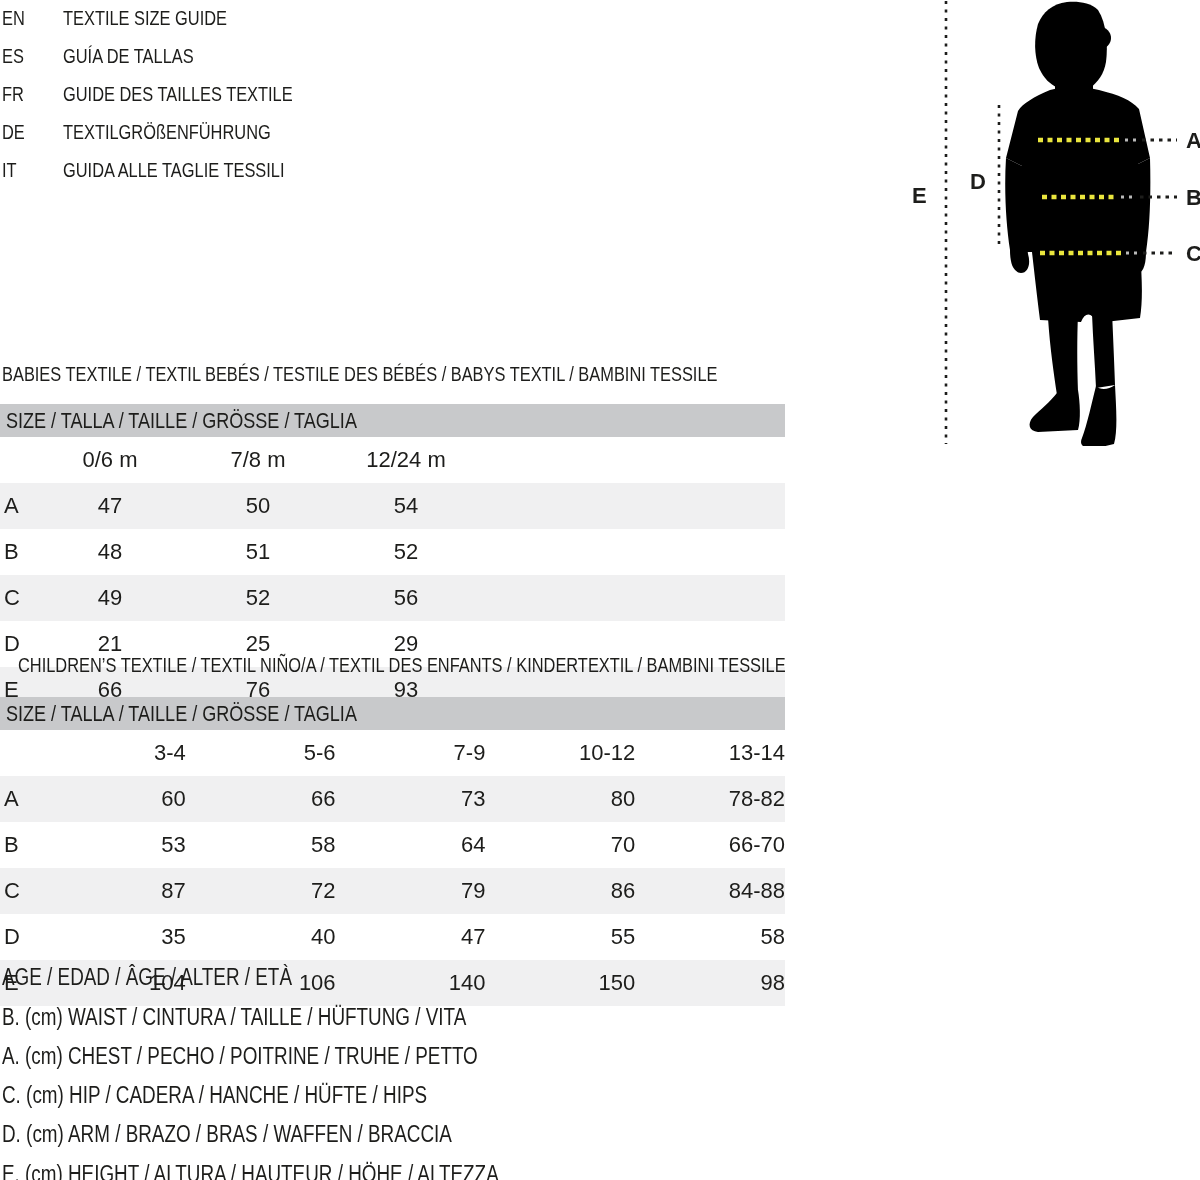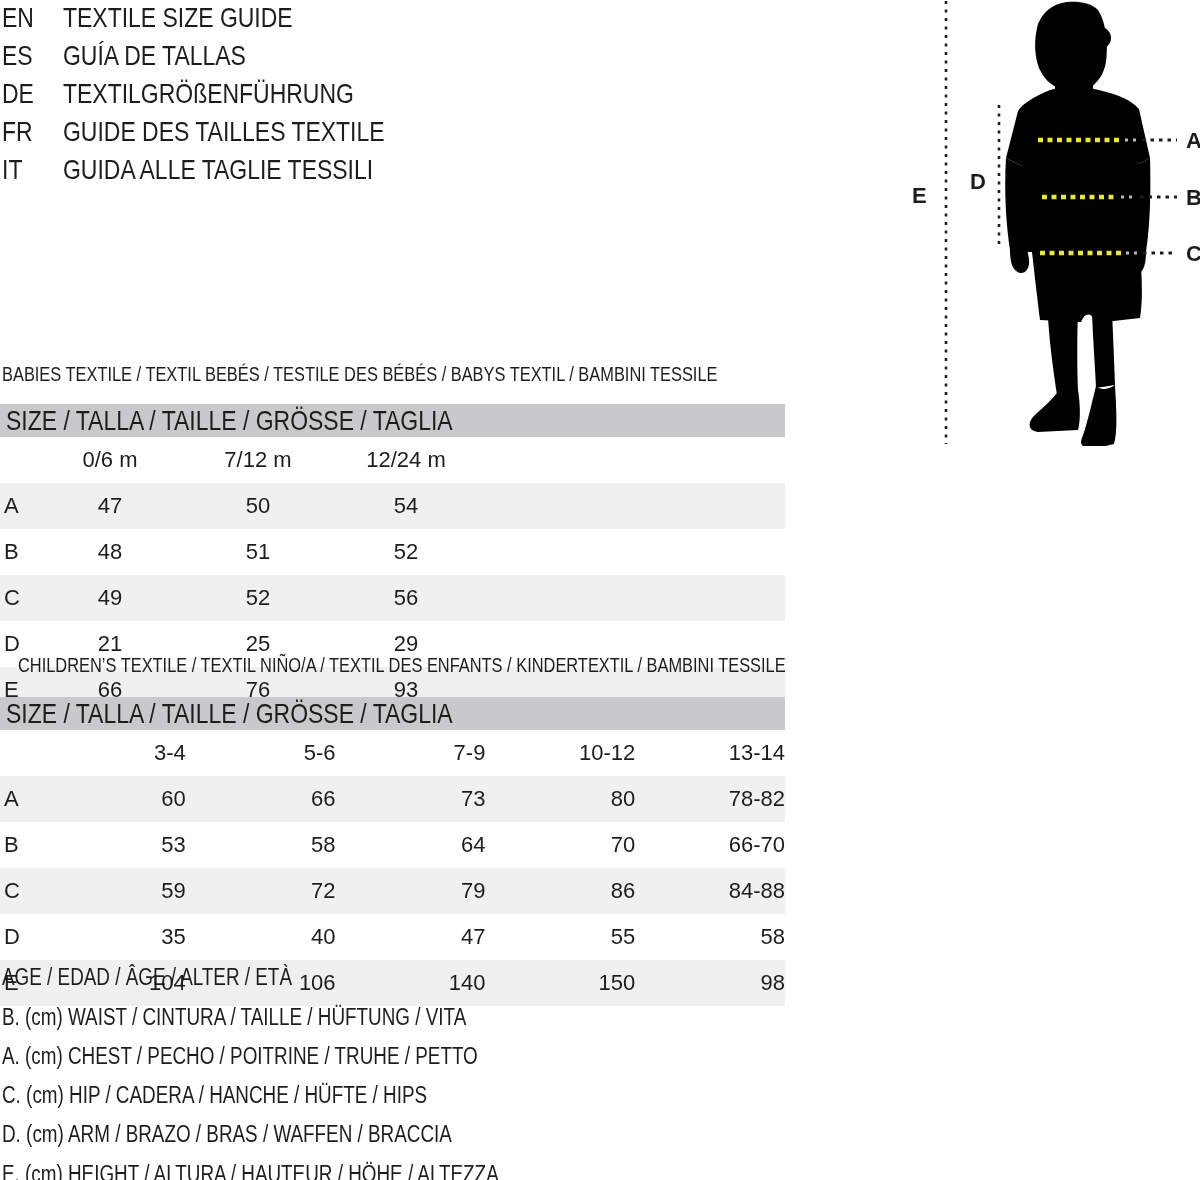--- a/index.html
+++ b/index.html
@@ -11,34 +11,34 @@
   html,body{margin:0;padding:0;}
   body{
     width:1200px;height:1180px;position:relative;overflow:hidden;
     background:#ffffff;color:var(--ink);
     font-family:"Liberation Sans", sans-serif;
   }
   .cond{display:inline-block;transform:scaleX(0.82);transform-origin:0 50%;white-space:nowrap;}
 
   
   .languages{position:absolute;top:-1px;left:2px;}
-  .lang-row{display:flex;align-items:center;height:38px;font-size:28px;}
+  .lang-row{display:flex;align-items:center;height:38px;font-size:20px;}
   .lang-code{flex:0 0 61px;}
 
   
   .section-title{position:absolute;left:2px;font-size:20px;line-height:28px;text-align:right;}
   #babies-title{top:360px;}
   #children-title{top:651px;margin-left:16px;}
 
   
   .size-table{position:absolute;left:0;width:785px;}
   #babies-table{top:404px;}
   #children-table{top:697px;}
   .table-header{height:33px;background:var(--bar-gray);display:flex;align-items:center;
-    padding-left:6px;box-sizing:border-box;font-size:28px;}
+    padding-left:6px;box-sizing:border-box;font-size:22px;}
   .t-row{height:46px;display:flex;align-items:center;font-size:22px;}
   .t-row.stripe{background:var(--stripe);}
   .t-label{flex:0 0 36px;padding-left:4px;box-sizing:border-box;}
   #babies-table .t-cell{flex:0 0 148px;text-align:center;}
   #children-table .t-cell{flex:0 0 149.8px;text-align:right;}
 
   
   .legend{position:absolute;left:2px;top:952px;font-size:23px;}
   .legend-line{height:39.3px;display:flex;align-items:flex-end;}
 
@@ -53,26 +53,26 @@
 <div class="languages">
   <div class="lang-row">
     <span class="lang-code"><span class="cond">EN</span></span>
     <span class="cond">TEXTILE SIZE GUIDE</span>
   </div>
   <div class="lang-row">
     <span class="lang-code"><span class="cond">ES</span></span>
     <span class="cond">GUÍA DE TALLAS</span>
   </div>
   <div class="lang-row">
+    <span class="lang-code"><span class="cond">FR</span></span>
+    <span class="cond">GUIDE DES TAILLES TEXTILE</span>
+  </div>
+  <div class="lang-row">
     <span class="lang-code"><span class="cond">DE</span></span>
     <span class="cond">TEXTILGRÖßENFÜHRUNG</span>
-  </div>
-  <div class="lang-row">
-    <span class="lang-code"><span class="cond">FR</span></span>
-    <span class="cond">GUIDE DES TAILLES TEXTILE</span>
   </div>
   <div class="lang-row">
     <span class="lang-code"><span class="cond">IT</span></span>
     <span class="cond">GUIDA ALLE TAGLIE TESSILI</span>
   </div>
 </div>
 
 <div class="figure-wrap">
   <svg width="300" height="446" viewBox="0 0 300 446" xmlns="http://www.w3.org/2000/svg">
 
@@ -140,21 +140,21 @@
   <span class="cond">BABIES TEXTILE / TEXTIL BEBÉS / TESTILE DES BÉBÉS / BABYS TEXTIL / BAMBINI TESSILE</span>
 </div>
 
 <div class="size-table" id="babies-table">
   <div class="table-header">
     <span class="cond">SIZE / TALLA / TAILLE / GRÖSSE / TAGLIA</span>
   </div>
   <div class="t-row">
     <span class="t-label"></span>
     <span class="t-cell">0/6 m</span>
-    <span class="t-cell">7/12 m</span>
+    <span class="t-cell">7/8 m</span>
     <span class="t-cell">12/24 m</span>
   </div>
   <div class="t-row stripe">
     <span class="t-label">A</span>
     <span class="t-cell">47</span>
     <span class="t-cell">50</span>
     <span class="t-cell">54</span>
   </div>
   <div class="t-row">
     <span class="t-label">B</span>
@@ -209,21 +209,21 @@
   <div class="t-row">
     <span class="t-label">B</span>
     <span class="t-cell">53</span>
     <span class="t-cell">58</span>
     <span class="t-cell">64</span>
     <span class="t-cell">70</span>
     <span class="t-cell">66-70</span>
   </div>
   <div class="t-row stripe">
     <span class="t-label">C</span>
-    <span class="t-cell">59</span>
+    <span class="t-cell">87</span>
     <span class="t-cell">72</span>
     <span class="t-cell">79</span>
     <span class="t-cell">86</span>
     <span class="t-cell">84-88</span>
   </div>
   <div class="t-row">
     <span class="t-label">D</span>
     <span class="t-cell">35</span>
     <span class="t-cell">40</span>
     <span class="t-cell">47</span>

